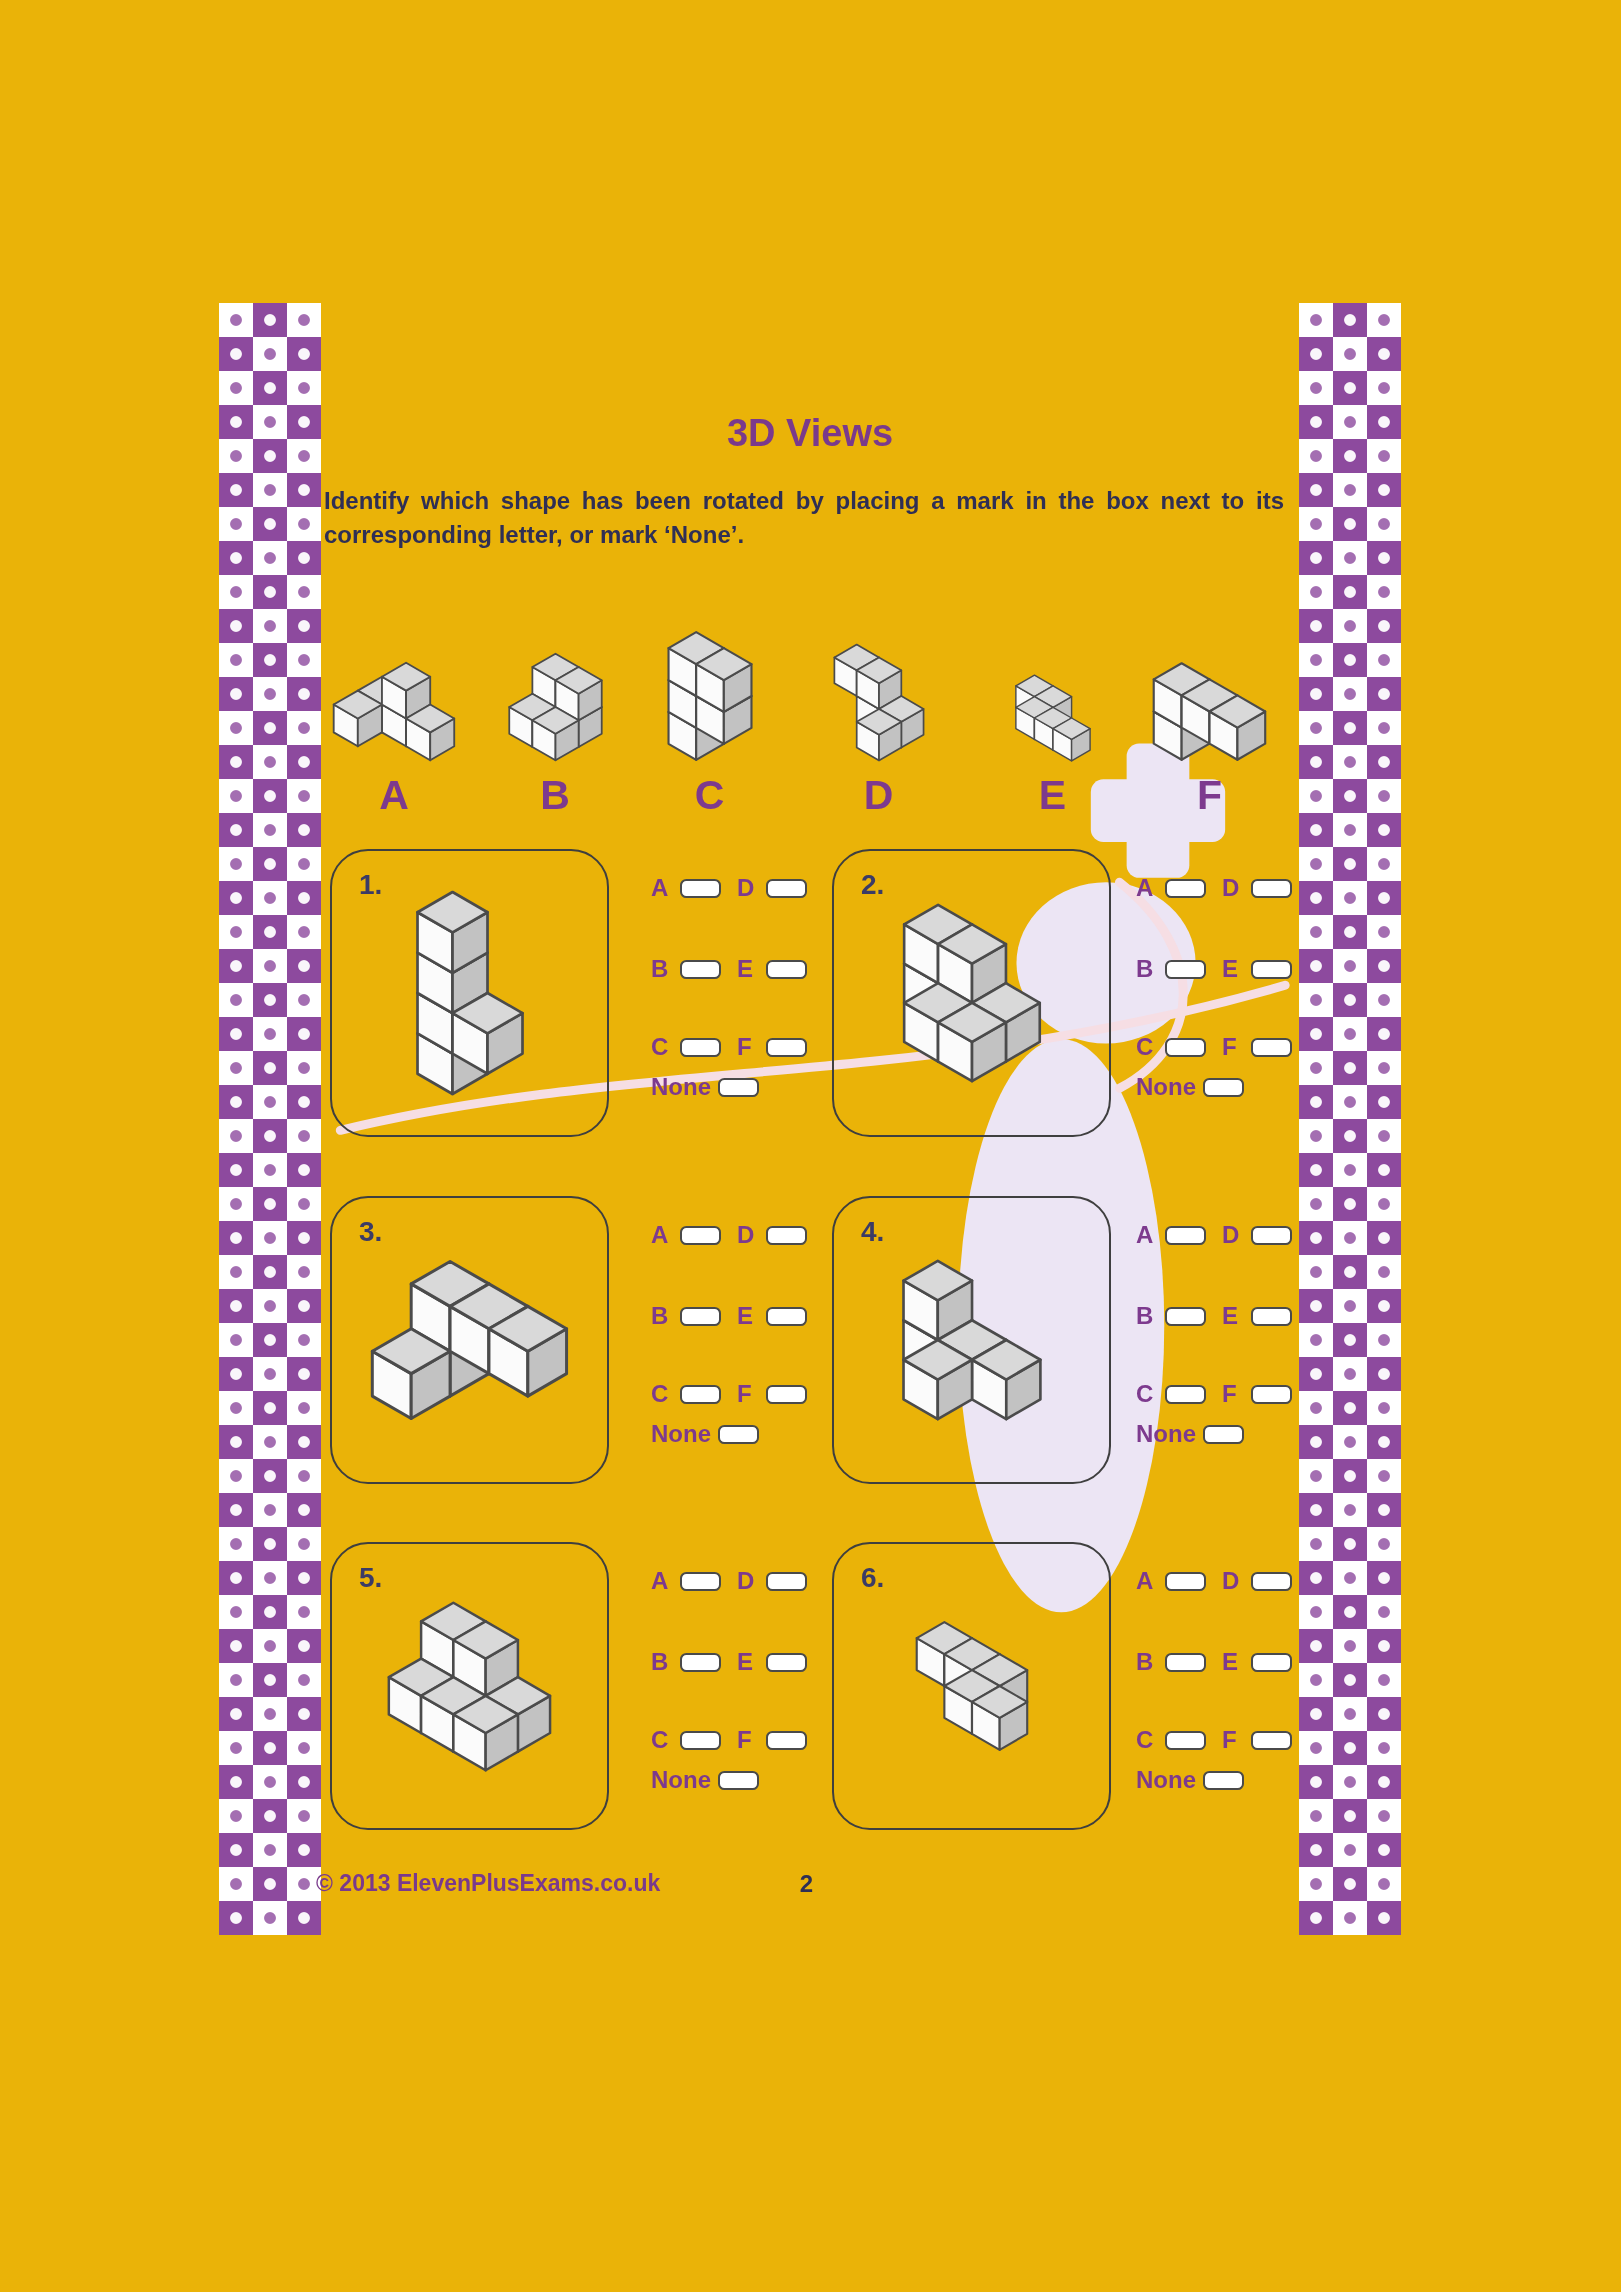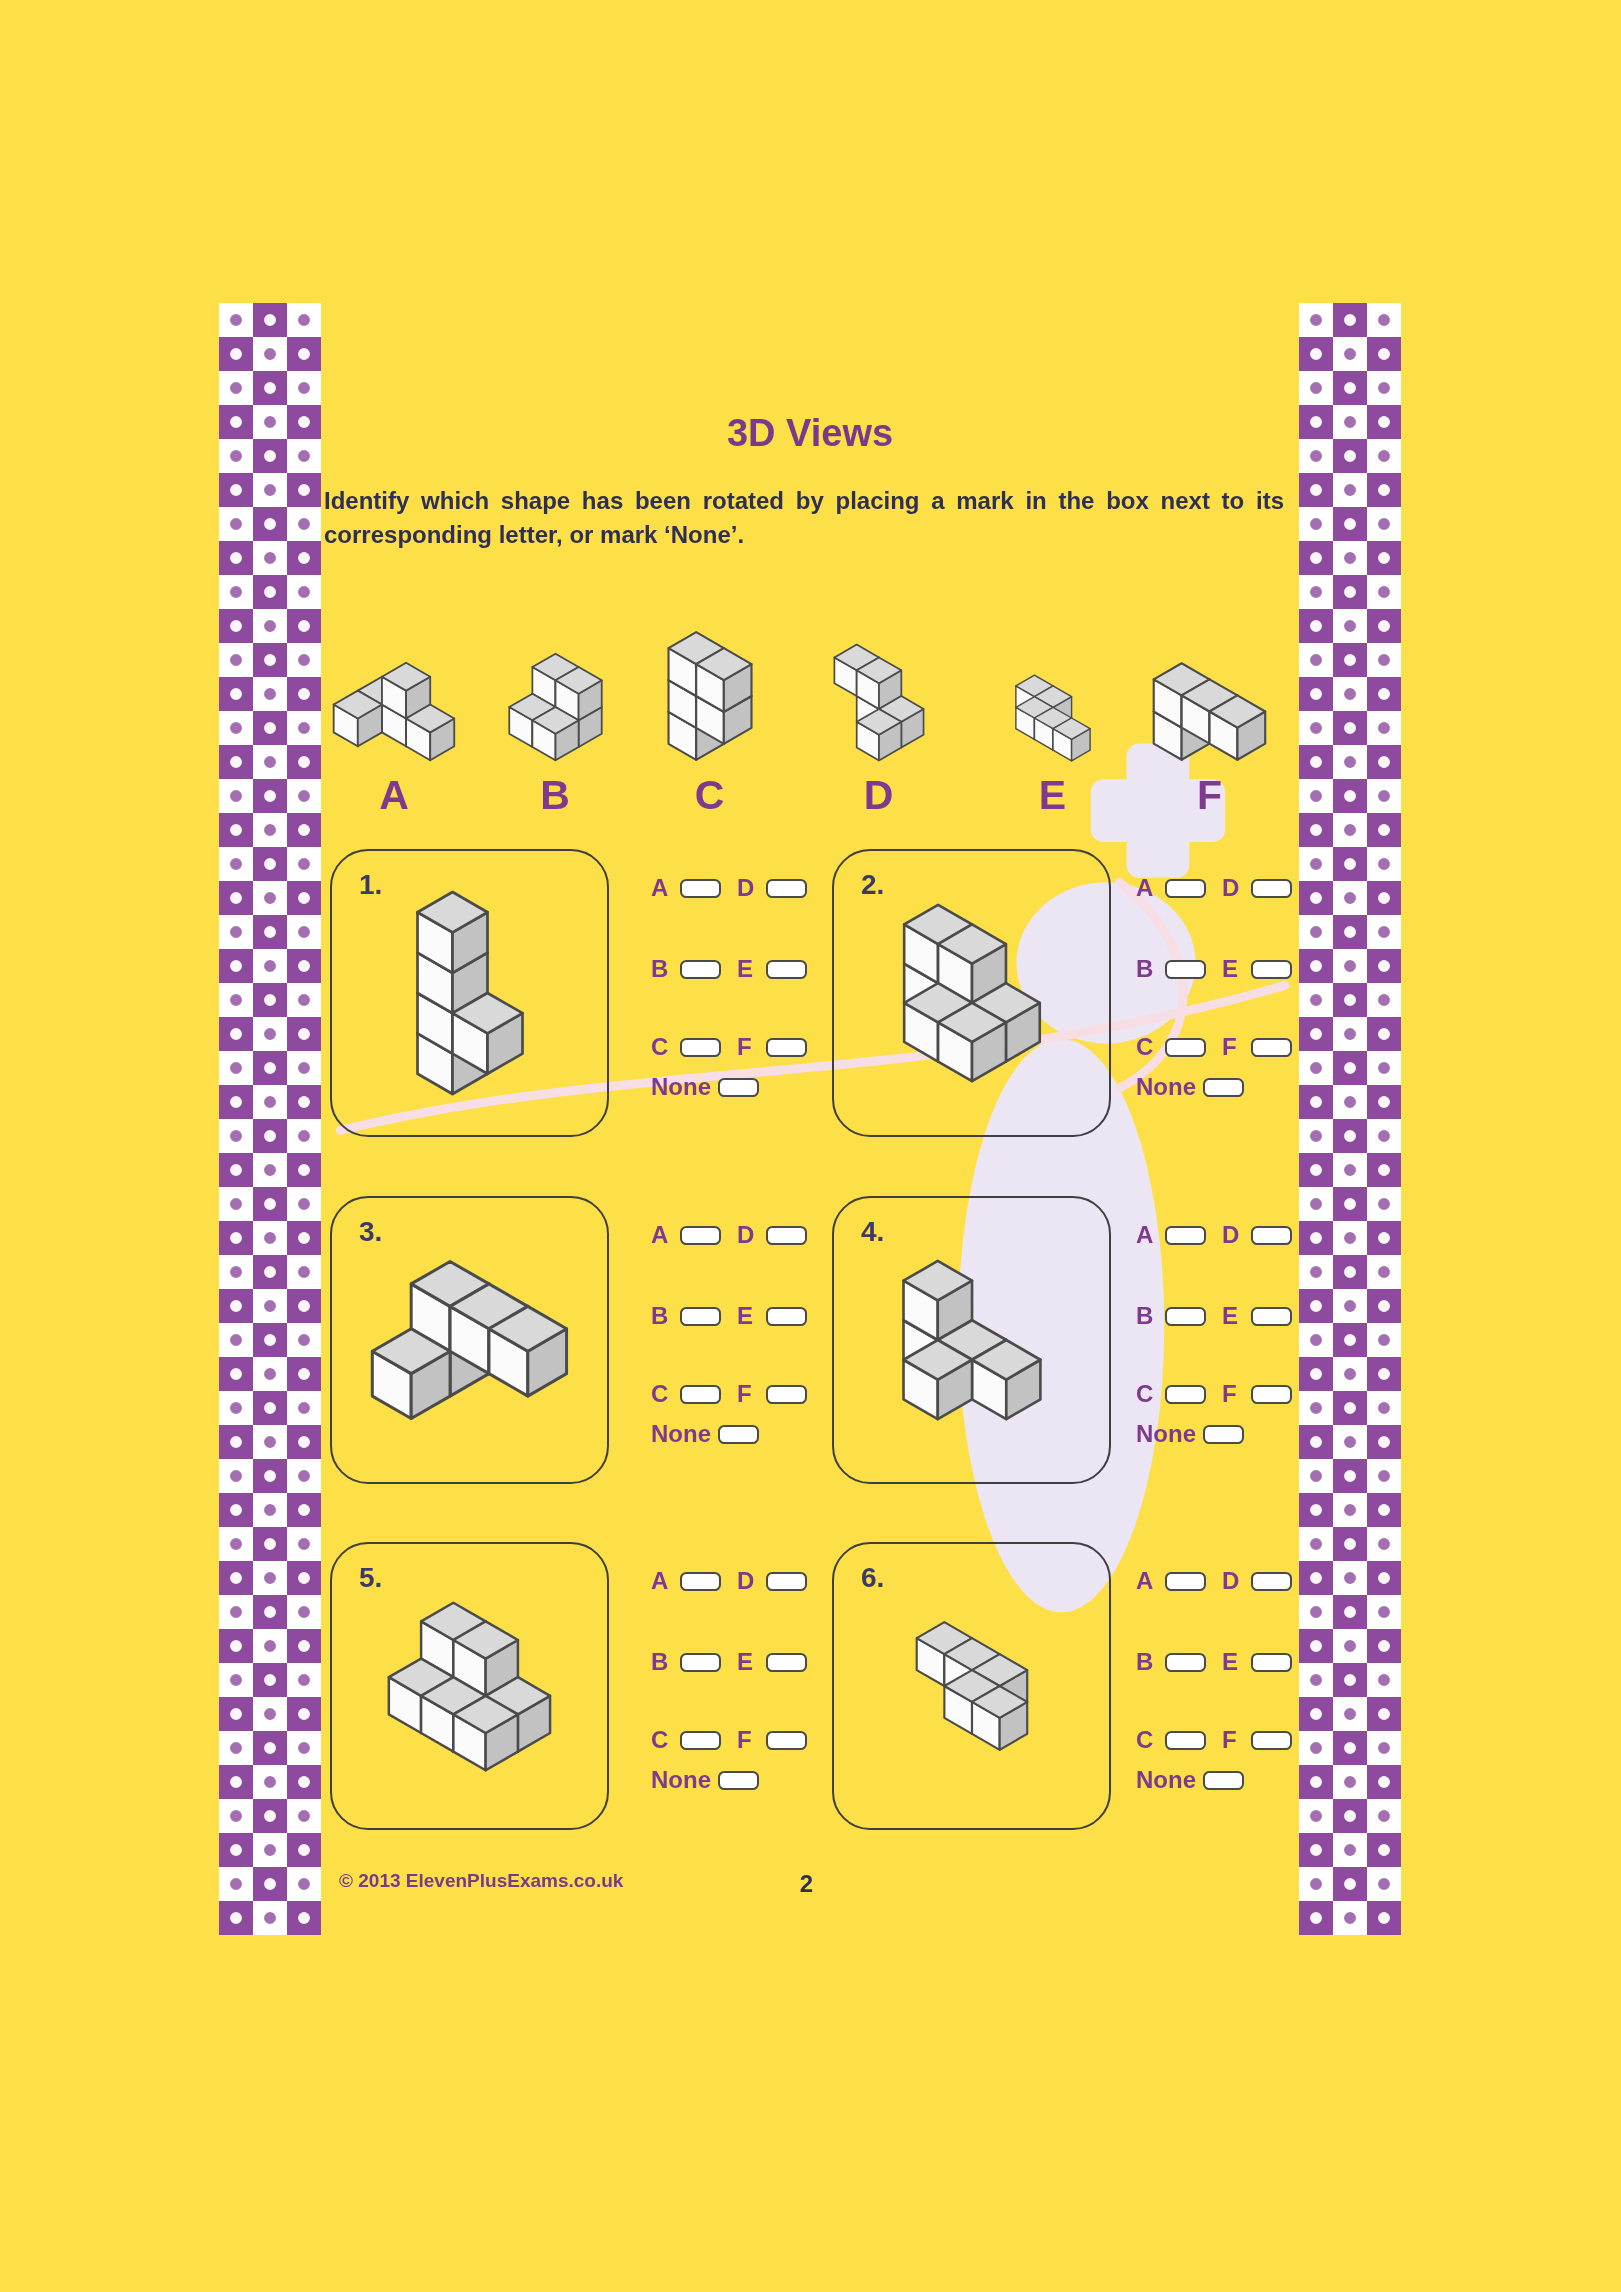--- a/index.html
+++ b/index.html
@@ -1,18 +1,18 @@
 <!DOCTYPE html>
 <html style="font-size:14.3px"><head>
 <meta charset="utf-8">
 <title>3D Views Worksheet</title>
 <style>
   *{box-sizing:border-box;margin:0;padding:0}
   html,body{background:#ffffff}
-  .page{position:relative;width:1621px;height:2293px;background:#fde047;
+  .page{position:relative;width:1621px;height:2293px;background:#eab308;
         font-family:"Liberation Sans",sans-serif;overflow:hidden}
 
   
   .strip{position:absolute;top:303px;height:1632px;width:102px;
     background-image:
       radial-gradient(circle at 51px 17px, rgba(255,255,255,.95) 5.4px, transparent 6.3px),
       radial-gradient(circle at 17px 51px, rgba(255,255,255,.95) 5.4px, transparent 6.3px),
       radial-gradient(circle at 17px 17px, rgba(141,74,158,.8) 5.4px, transparent 6.3px),
       radial-gradient(circle at 51px 51px, rgba(141,74,158,.8) 5.4px, transparent 6.3px),
       repeating-conic-gradient(#8d4a9e 0% 25%, #ffffff 0% 50%);
@@ -35,21 +35,21 @@
   .qbox{position:absolute;left:0;top:0;width:279px;height:288px;border:2.7px solid #3f3f3f;
         border-radius:38px;display:flex;align-items:center;justify-content:center}
   .qnum{position:absolute;left:27px;top:18px;font-size:28px;font-weight:bold;color:#3b3b66}
   .answers{position:absolute;top:25px;width:197px;height:233px}
   .arow{position:absolute;left:0;display:flex;align-items:center}
   .alabel{font-size:24px;font-weight:bold;color:#7d3a8e;width:29px}
   .alabel.none{width:auto;margin-right:7.2px}
   .pair2{margin-left:16px}
   .acheck{width:41px;height:19px;border:2.7px solid #4a4a4a;border-radius:6.3px;background:#fff;display:inline-block}
 
-  .footer-left{position:absolute;top:1870px;left:339px;font-size:19px;font-weight:bold;color:#7a3a8c}
+  .footer-left{position:absolute;top:1870px;left:316px;font-size:23px;font-weight:bold;color:#7a3a8c}
   .footer-page{position:absolute;top:1870px;left:775px;width:63px;text-align:center;
                font-size:24px;font-weight:bold;color:#2f2f55}
   .footer-right{position:absolute;top:1872px;left:981px;width:313px;text-align:right;
                 font-size:22.4px;font-weight:bold;color:#7a3a8c}
 </style>
 </head>
 <body>
 
 <div class="page">
 

